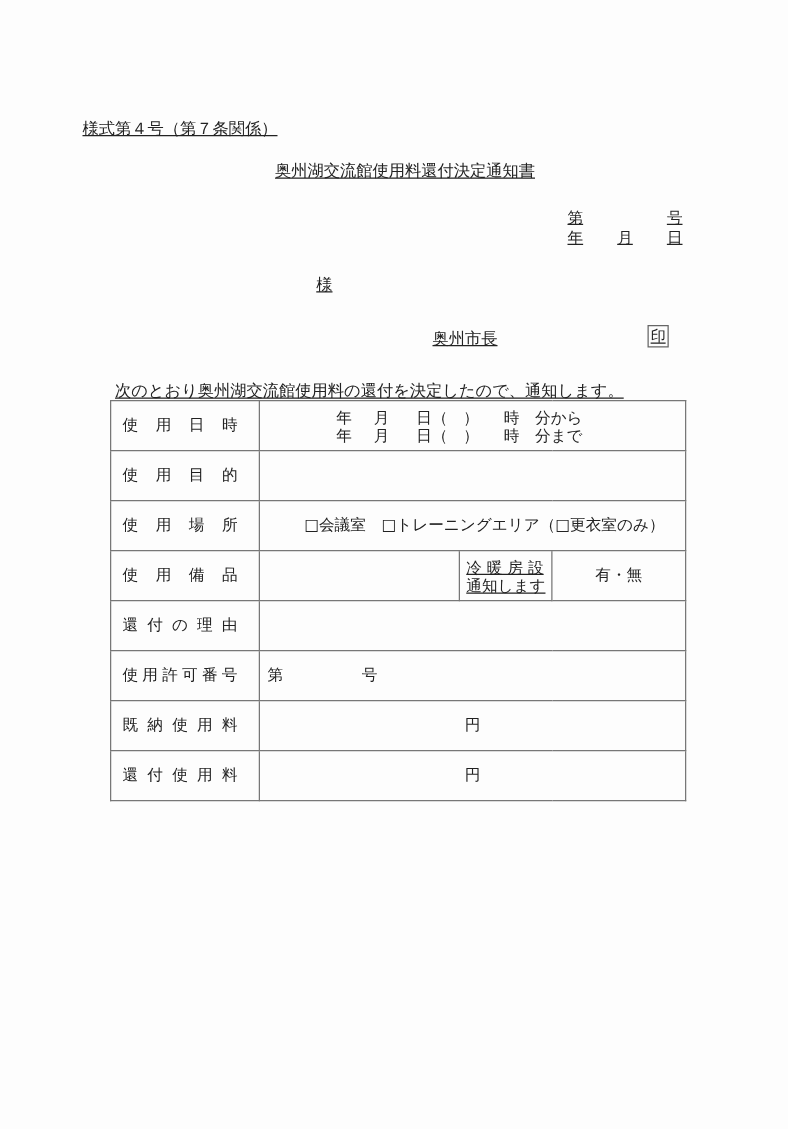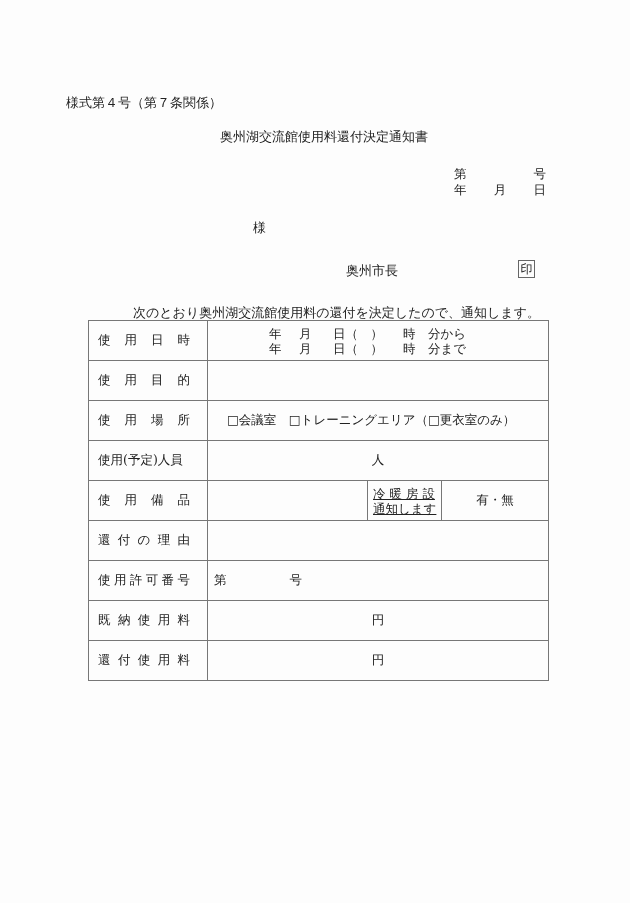--- a/index.html
+++ b/index.html
@@ -4,29 +4,29 @@
   <style>
     html, body { margin: 0; padding: 0; }
     body {
       width: 630px; height: 903px;
       background: #fdfdfd;
       font-family: "DejaVu Serif", "Liberation Serif", serif;
       color: #222;
       position: relative;
       overflow: hidden;
     }
-    .abs { position: absolute; white-space: nowrap; }
+    .abs { position: absolute; white-space: nowrap; text-decoration: underline; }
     .form-no { left: 66px; top: 94px; font-size: 13px; }
     .title { left: 220px; top: 128px; font-size: 13px; }
     .doc-no { left: 454px; top: 166px; width: 92px; font-size: 12.5px; display: flex; justify-content: space-between; }
     .doc-date { left: 454px; top: 182px; width: 92px; font-size: 12.5px; display: flex; justify-content: space-between; }
     .addressee { left: 253px; top: 219px; font-size: 13px; }
     .issuer { left: 346px; top: 262px; font-size: 13px; }
     .seal { left: 518px; top: 260px; width: 15px; height: 16px; border: 1px solid #666; font-size: 12px; line-height: 16px; text-align: center; }
-    .intro { left: 92px; top: 304px; font-size: 13px; margin-left: 41px; }
+    .intro { left: 92px; top: 304px; font-size: 13px; }
 
     table.form {
       position: absolute; left: 88px; top: 320px;
       width: 461px; border-collapse: collapse;
       font-size: 12.5px;
     }
     table.form td {
       border: 1px solid #777;
       height: 39px;
       padding: 0;
@@ -107,27 +107,23 @@
 
   <tr>
     <td class="label">
       <div class="spread">
         <span>使</span>
         <span>用</span>
         <span>場</span>
         <span>所</span>
       </div>
     </td>
-    <td colspan="3" style="padding-left:19px;">□会議室　□トレーニングエリア（□更衣室のみ）</td>
+    <td colspan="3" style="padding-left:19px;text-align:center;">□会議室　□トレーニングエリア（□更衣室のみ）</td>
   </tr>
 
-  <tr>
-    <td class="label">使用(予定)人員</td>
-    <td colspan="3" class="center">人</td>
-  </tr>
 
   <tr>
     <td class="label">
       <div class="spread">
         <span>使</span>
         <span>用</span>
         <span>備</span>
         <span>品</span>
       </div>
     </td>

